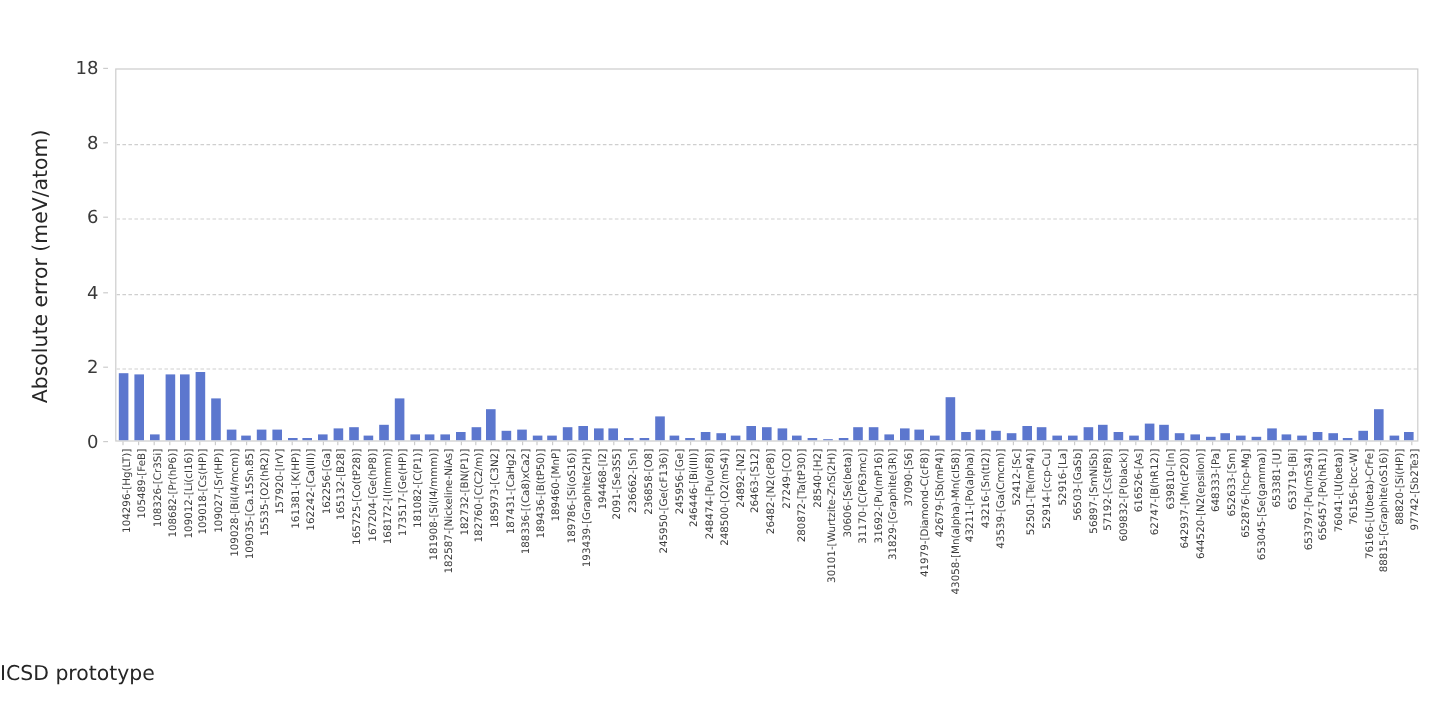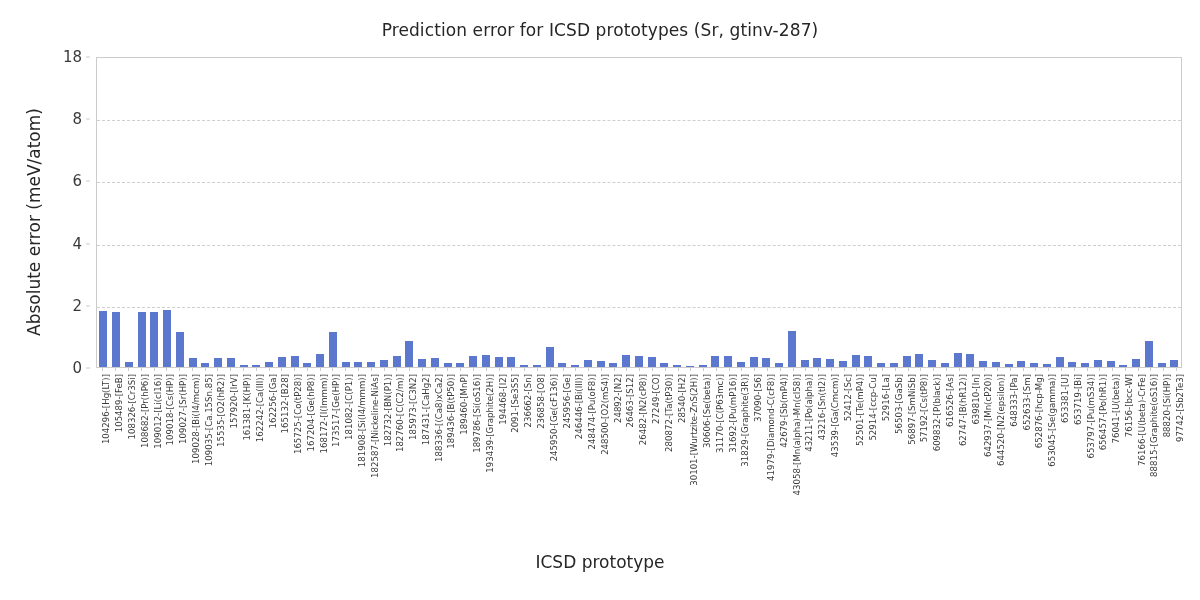--- a/index.html
+++ b/index.html
@@ -141,31 +141,30 @@
     white-space: nowrap;
     font-size: 8.6px;
     color: #3a3a3a;
     line-height: 9px;
   }
   #x-axis-label {
     position: absolute;
     left: 0;
     top: 552px;
     width: 1200px;
-    text-align: center;
+    text-align: left;
     font-size: 17px;
     color: #262626;
   }
 </style>
 </head>
 <body>
 
 <div id="figure">
 
-  <div id="chart-title">Prediction error for ICSD prototypes (Sr, gtinv-287)</div>
 
   <div id="y-axis-label">Absolute error (meV/atom)</div>
 
   <div id="y-ticks">
       <div class="y-tick" style="top: 311px;">0</div>
       <div class="y-tick-mark" style="top: 311px;"></div>
       <div class="y-tick" style="top: 248.8px;">2</div>
       <div class="y-tick-mark" style="top: 248.8px;"></div>
       <div class="y-tick" style="top: 186.6px;">4</div>
       <div class="y-tick-mark" style="top: 186.6px;"></div>

